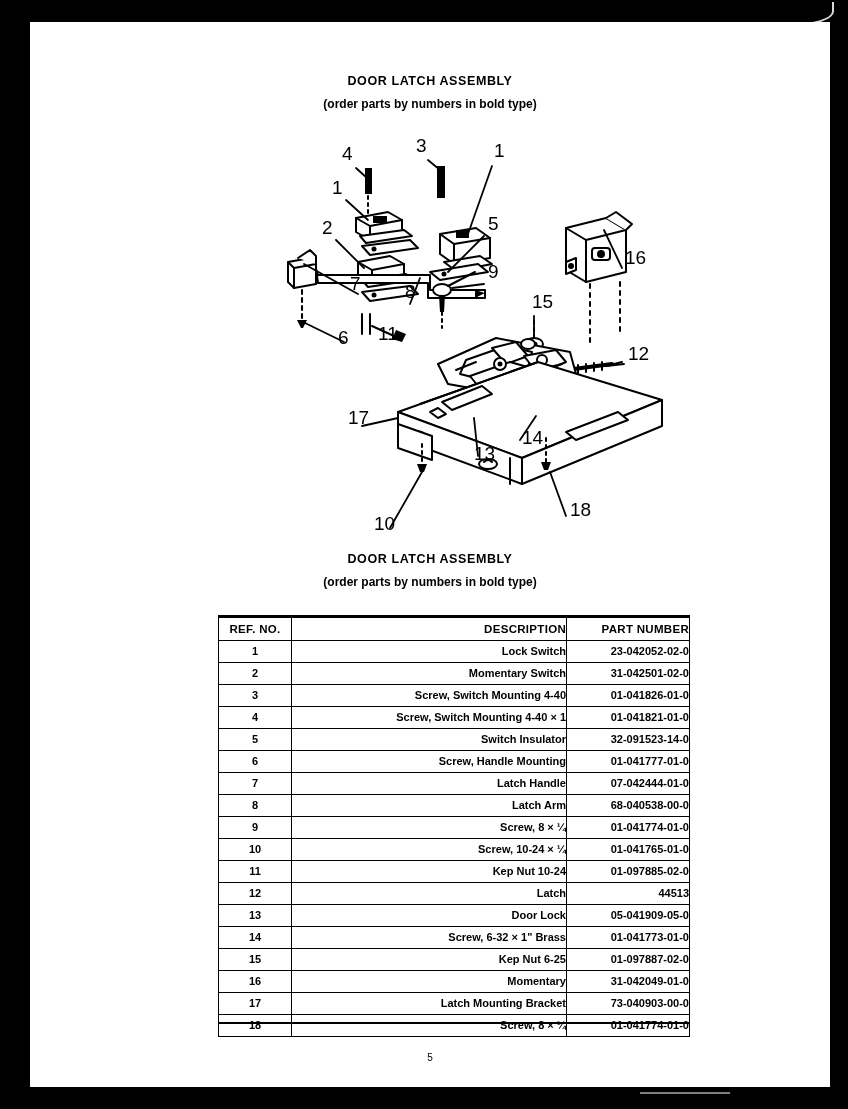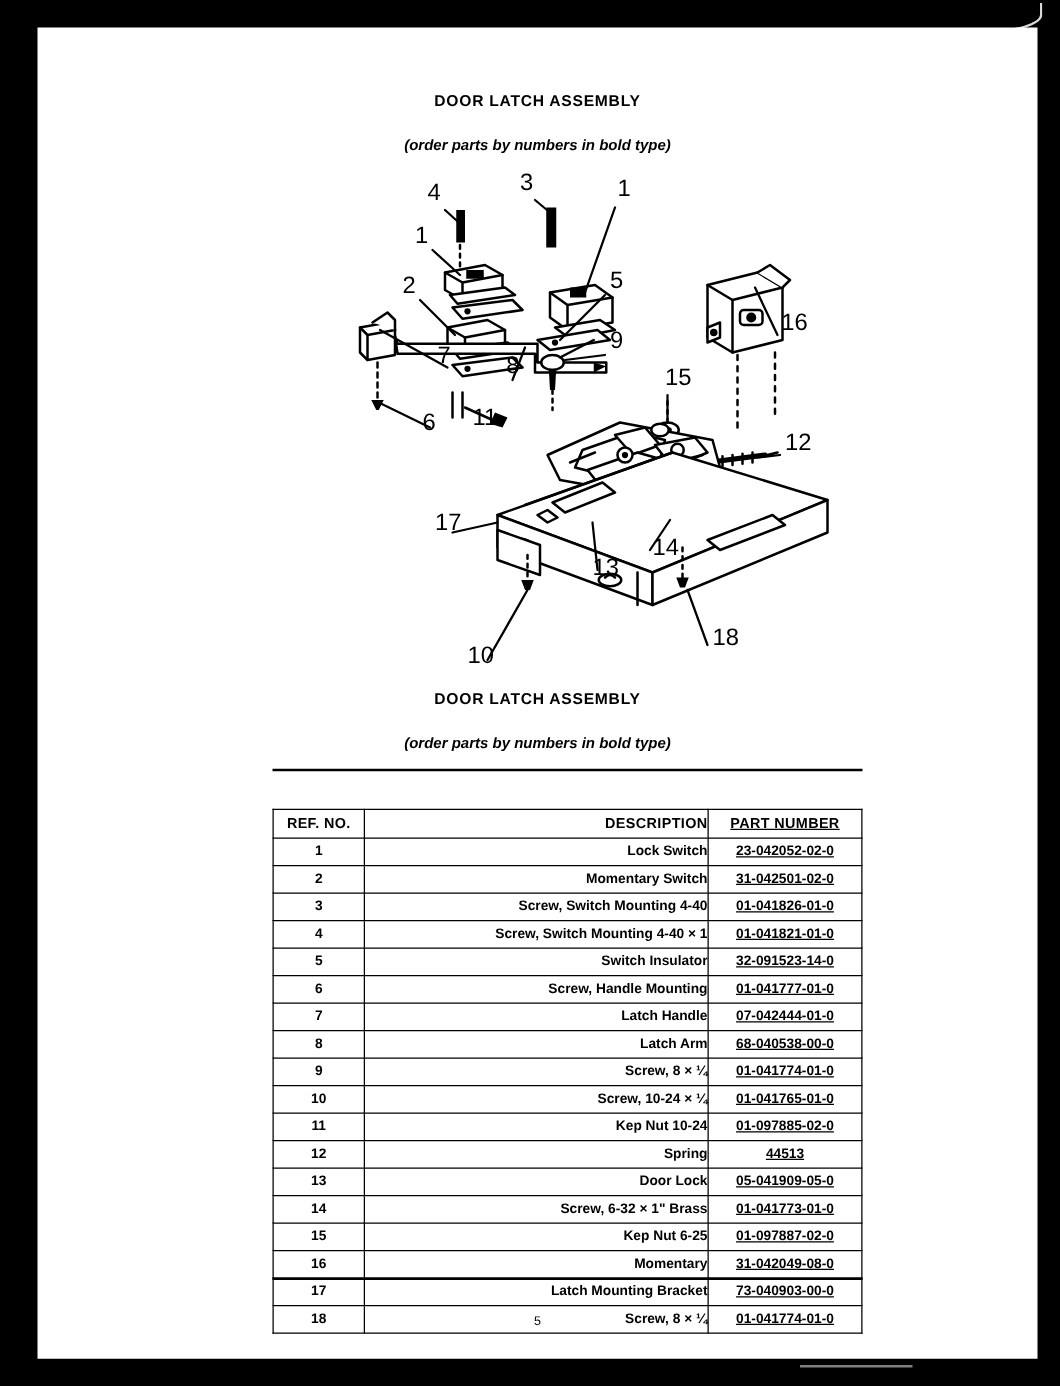--- a/index.html
+++ b/index.html
@@ -55,24 +55,23 @@
   .block-title {
     text-align: center;
     font-weight: bold;
     font-size: 12.5px;
     letter-spacing: .6px;
     color: #000;
   }
   .block-sub {
     text-align: center;
     font-weight: bold;
-    font-style: italic;
     font-size: 12px;
     color: #000;
-    margin-top: 21px;
+    margin-top: 9px;
   }
 
   #title-top {
     position: absolute;
     left: 0; right: 0;
     top: 52px;
   }
   #title-bottom {
     position: absolute;
     left: 0; right: 0;
@@ -94,21 +93,20 @@
     font-size: 19px;
     fill: #000;
   }
 
   
   #parts-table-wrap {
     position: absolute;
     left: 188px;
     top: 595px;
     width: 472px;
-    margin-top: 30px;
   }
   table.parts {
     border-collapse: collapse;
     width: 100%;
     background: #fff;
   }
   table.parts th, table.parts td {
     border: 1px solid #000;
     font-size: 11px;
     color: #000;
@@ -127,22 +125,21 @@
   table.parts th.c-ref, table.parts td.c-ref {
     width: 72px;
     text-align: center;
   }
   table.parts th.c-desc, table.parts td.c-desc {
     text-align: right;
     padding-left: 8px;
   }
   table.parts th.c-part, table.parts td.c-part {
     width: 122px;
-    text-align: center;
-    text-decoration: underline;
+    text-align: right;
   }
   .outer-rule {
     position: absolute;
     left: 188px;
     width: 472px;
     height: 2px;
     background: #000;
   }
   #rule-top { top: 593px; }
   #rule-bottom { top: 1000px; }
@@ -442,42 +439,42 @@
               <td class="c-desc">Screw, 10-24  ×  ¼</td>
               <td class="c-part">01-041765-01-0</td>
             </tr>
             <tr>
               <td class="c-ref">11</td>
               <td class="c-desc">Kep Nut 10-24</td>
               <td class="c-part">01-097885-02-0</td>
             </tr>
             <tr>
               <td class="c-ref">12</td>
-              <td class="c-desc">Spring</td>
+              <td class="c-desc">Latch</td>
               <td class="c-part">44513</td>
             </tr>
             <tr>
               <td class="c-ref">13</td>
               <td class="c-desc">Door Lock</td>
               <td class="c-part">05-041909-05-0</td>
             </tr>
             <tr>
               <td class="c-ref">14</td>
               <td class="c-desc">Screw, 6-32  ×  1" Brass</td>
               <td class="c-part">01-041773-01-0</td>
             </tr>
             <tr>
               <td class="c-ref">15</td>
               <td class="c-desc">Kep Nut 6-25</td>
               <td class="c-part">01-097887-02-0</td>
             </tr>
             <tr>
               <td class="c-ref">16</td>
               <td class="c-desc">Momentary</td>
-              <td class="c-part">31-042049-08-0</td>
+              <td class="c-part">31-042049-01-0</td>
             </tr>
             <tr>
               <td class="c-ref">17</td>
               <td class="c-desc">Latch Mounting Bracket</td>
               <td class="c-part">73-040903-00-0</td>
             </tr>
             <tr>
               <td class="c-ref">18</td>
               <td class="c-desc">Screw, 8  ×  ¼</td>
               <td class="c-part">01-041774-01-0</td>

